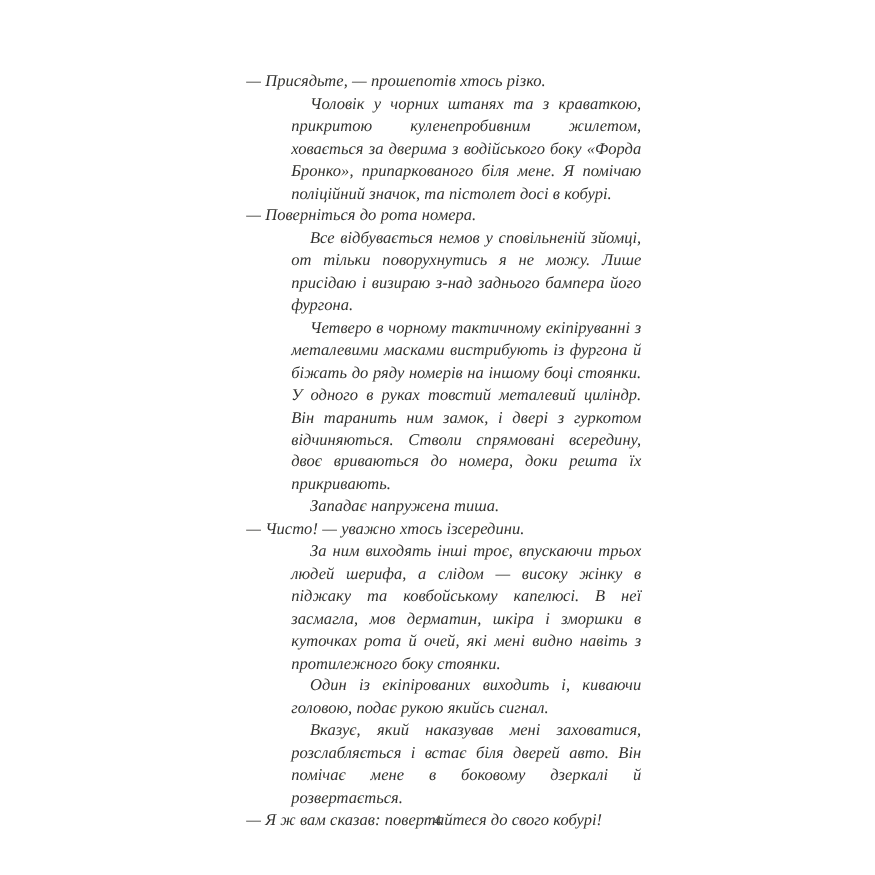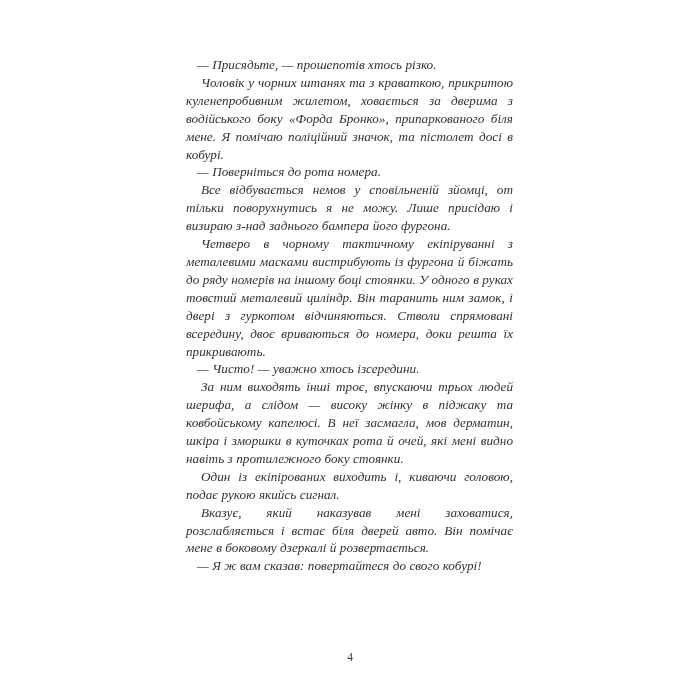--- a/index.html
+++ b/index.html
@@ -41,20 +41,21 @@
     line-height: 17.9px;
     color: #32322f;
     letter-spacing: 0.02px;
     word-spacing: 0.1px;
     hyphens: manual;
   }
 
   
   .para.indent {
     text-indent: 15px;
+    margin-left: 47px;
   }
 
   
   .para.dialogue {
     text-indent: 11px;
   }
 
   .page-number {
     position: absolute;
     left: 0;
@@ -78,20 +79,21 @@
 
     <p class="para indent">Чоловік у чорних штанях та з краваткою, прикритою куленепробивним жилетом, ховається за дверима з водійського боку «Форда Бронко», припаркованого біля мене. Я помічаю поліційний значок, та пістолет досі в кобурі.</p>
 
 
     <p class="para dialogue">— Поверніться до рота номера.</p>
 
     <p class="para indent">Все відбувається немов у сповільненій зйомці, от тільки поворухнутись я не можу. Лише присідаю і визираю з-над заднього бампера його фургона.</p>
 
     <p class="para indent">Четверо в чорному тактичному екіпіруванні з металевими масками вистрибують із фургона й біжать до ряду номерів на іншому боці стоянки. У одного в руках товстий металевий циліндр. Він таранить ним замок, і двері з гуркотом відчиняються. Стволи спрямовані всередину, двоє вриваються до номера, доки решта їх прикривають.</p>
 
+    <p class="para indent">Западає напружена тиша.</p>
 
     <p class="para dialogue">— Чисто! — уважно хтось ізсередини.</p>
 
     <p class="para indent">За ним виходять інші троє, впускаючи трьох людей шерифа, а слідом — високу жінку в піджаку та ковбойському капелюсі. В неї засмагла, мов дерматин, шкіра і зморшки в куточках рота й очей, які мені видно навіть з протилежного боку стоянки.</p>
 
     <p class="para indent">Один із екіпірованих виходить і, киваючи головою, подає рукою якийсь сигнал.</p>
 
 
     <p class="para indent">Вказує, який наказував мені заховатися, розслабляється і встає біля дверей авто. Він помічає мене в боковому дзеркалі й розвертається.</p>
 

